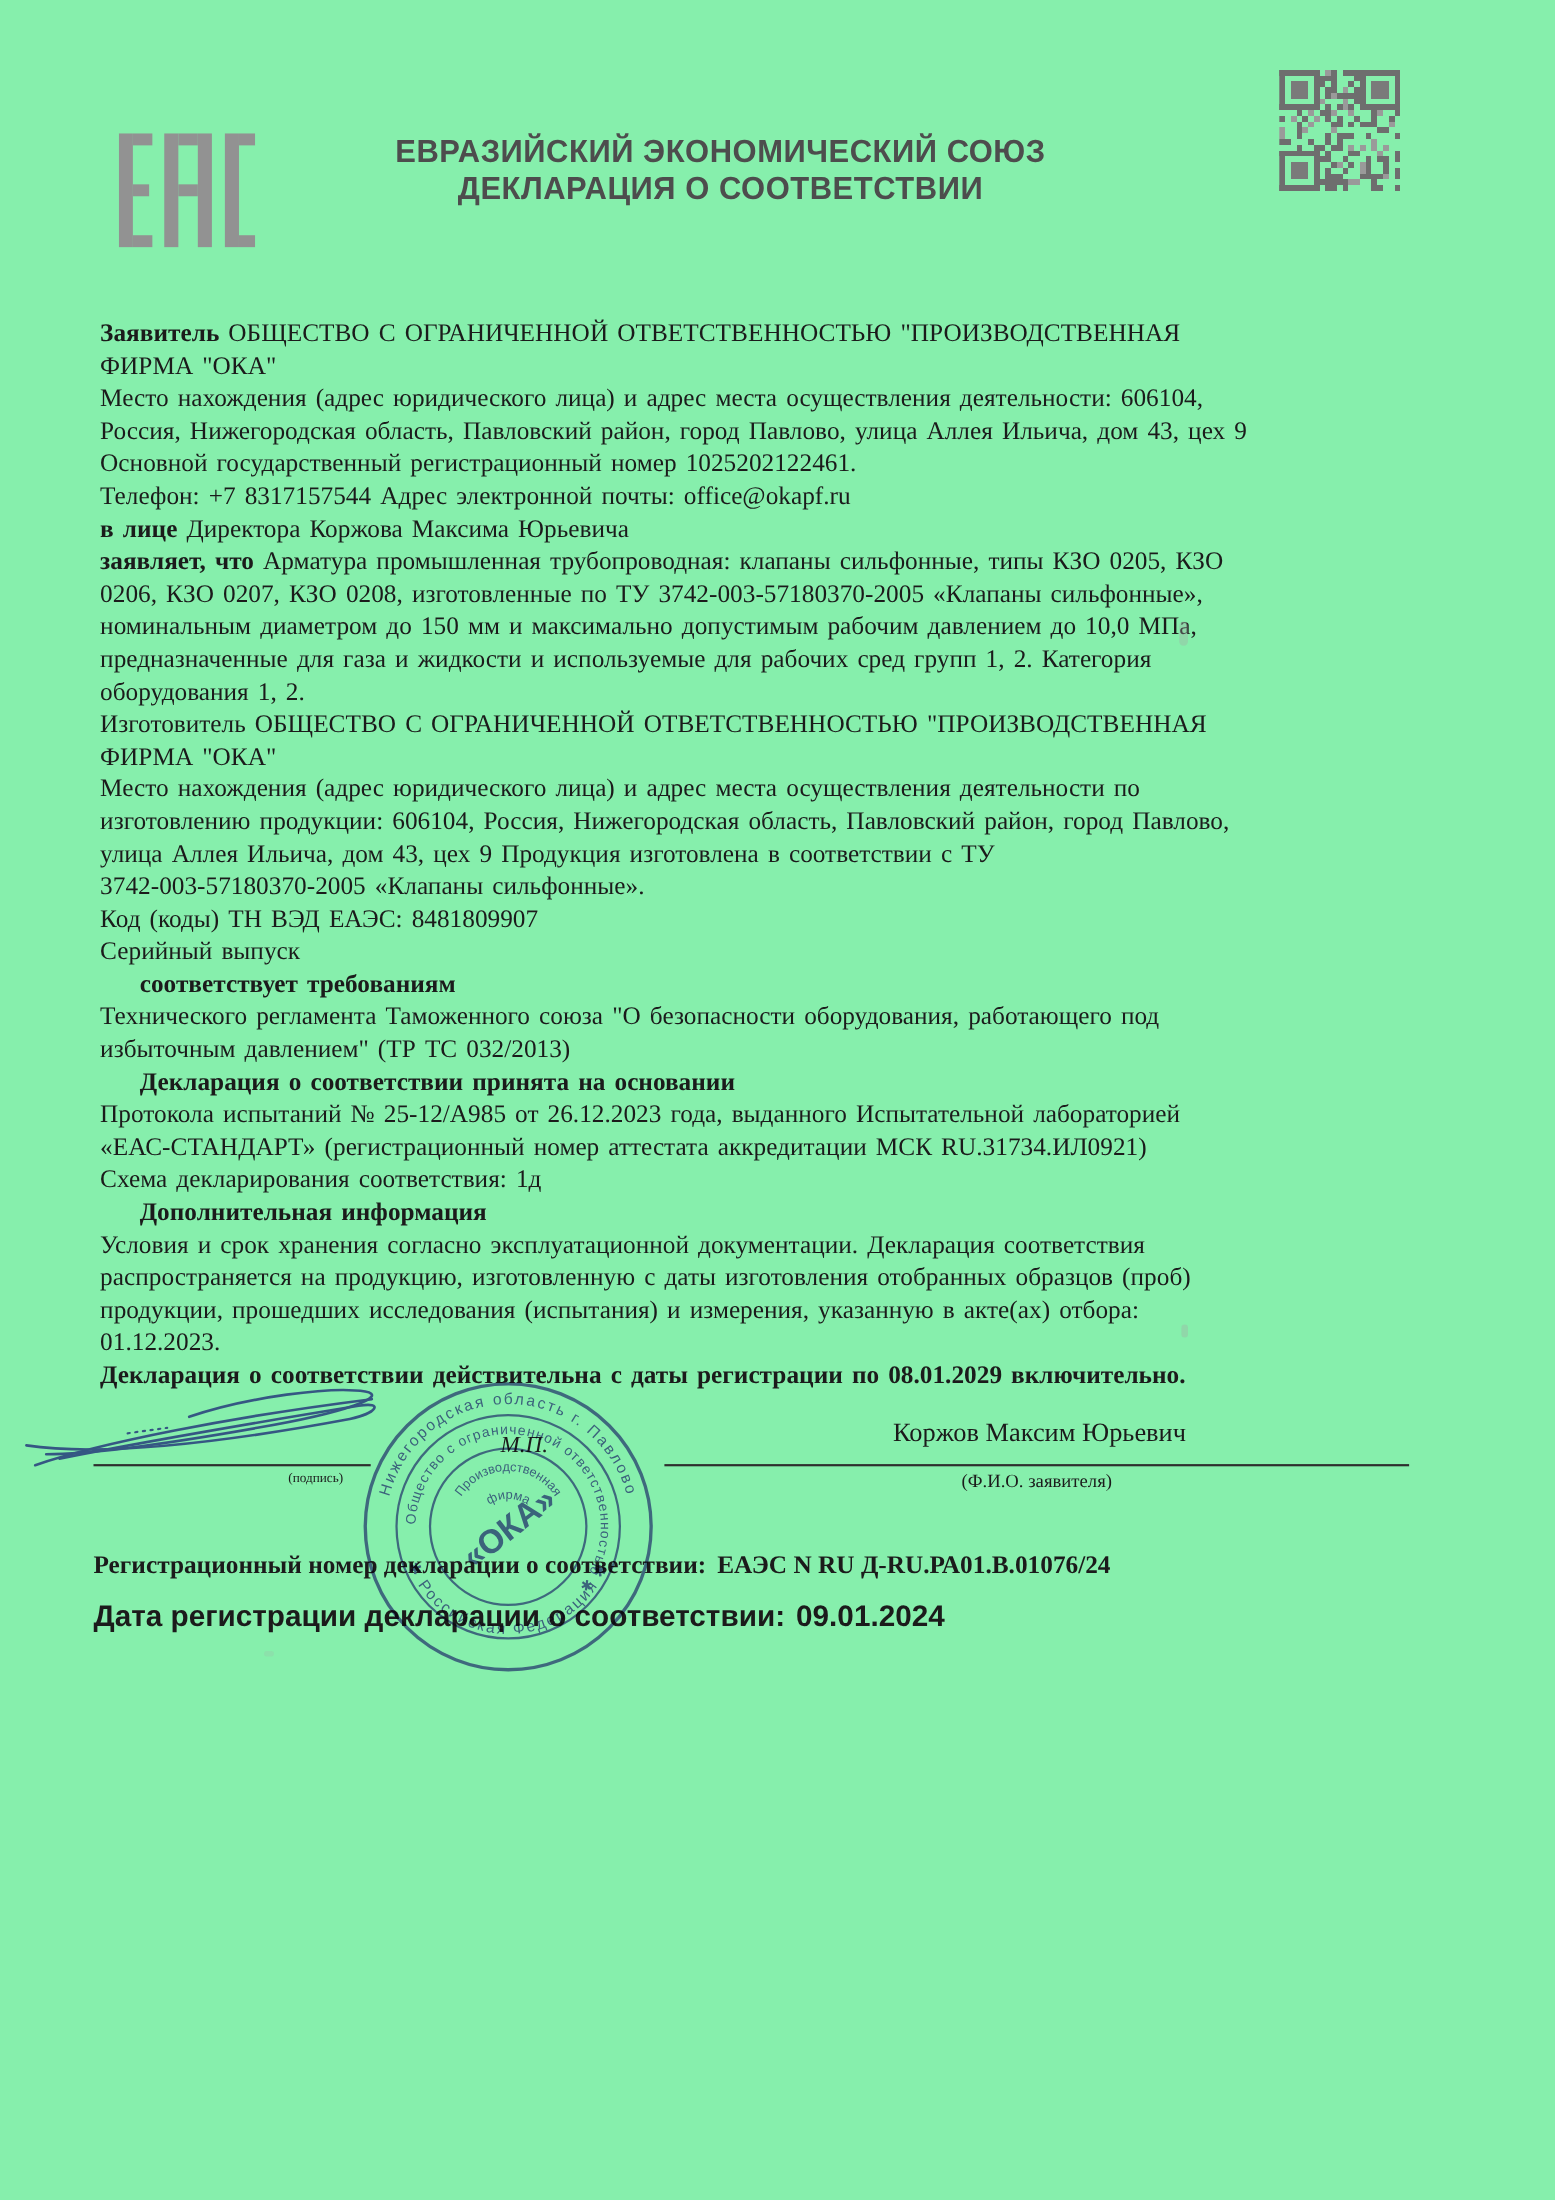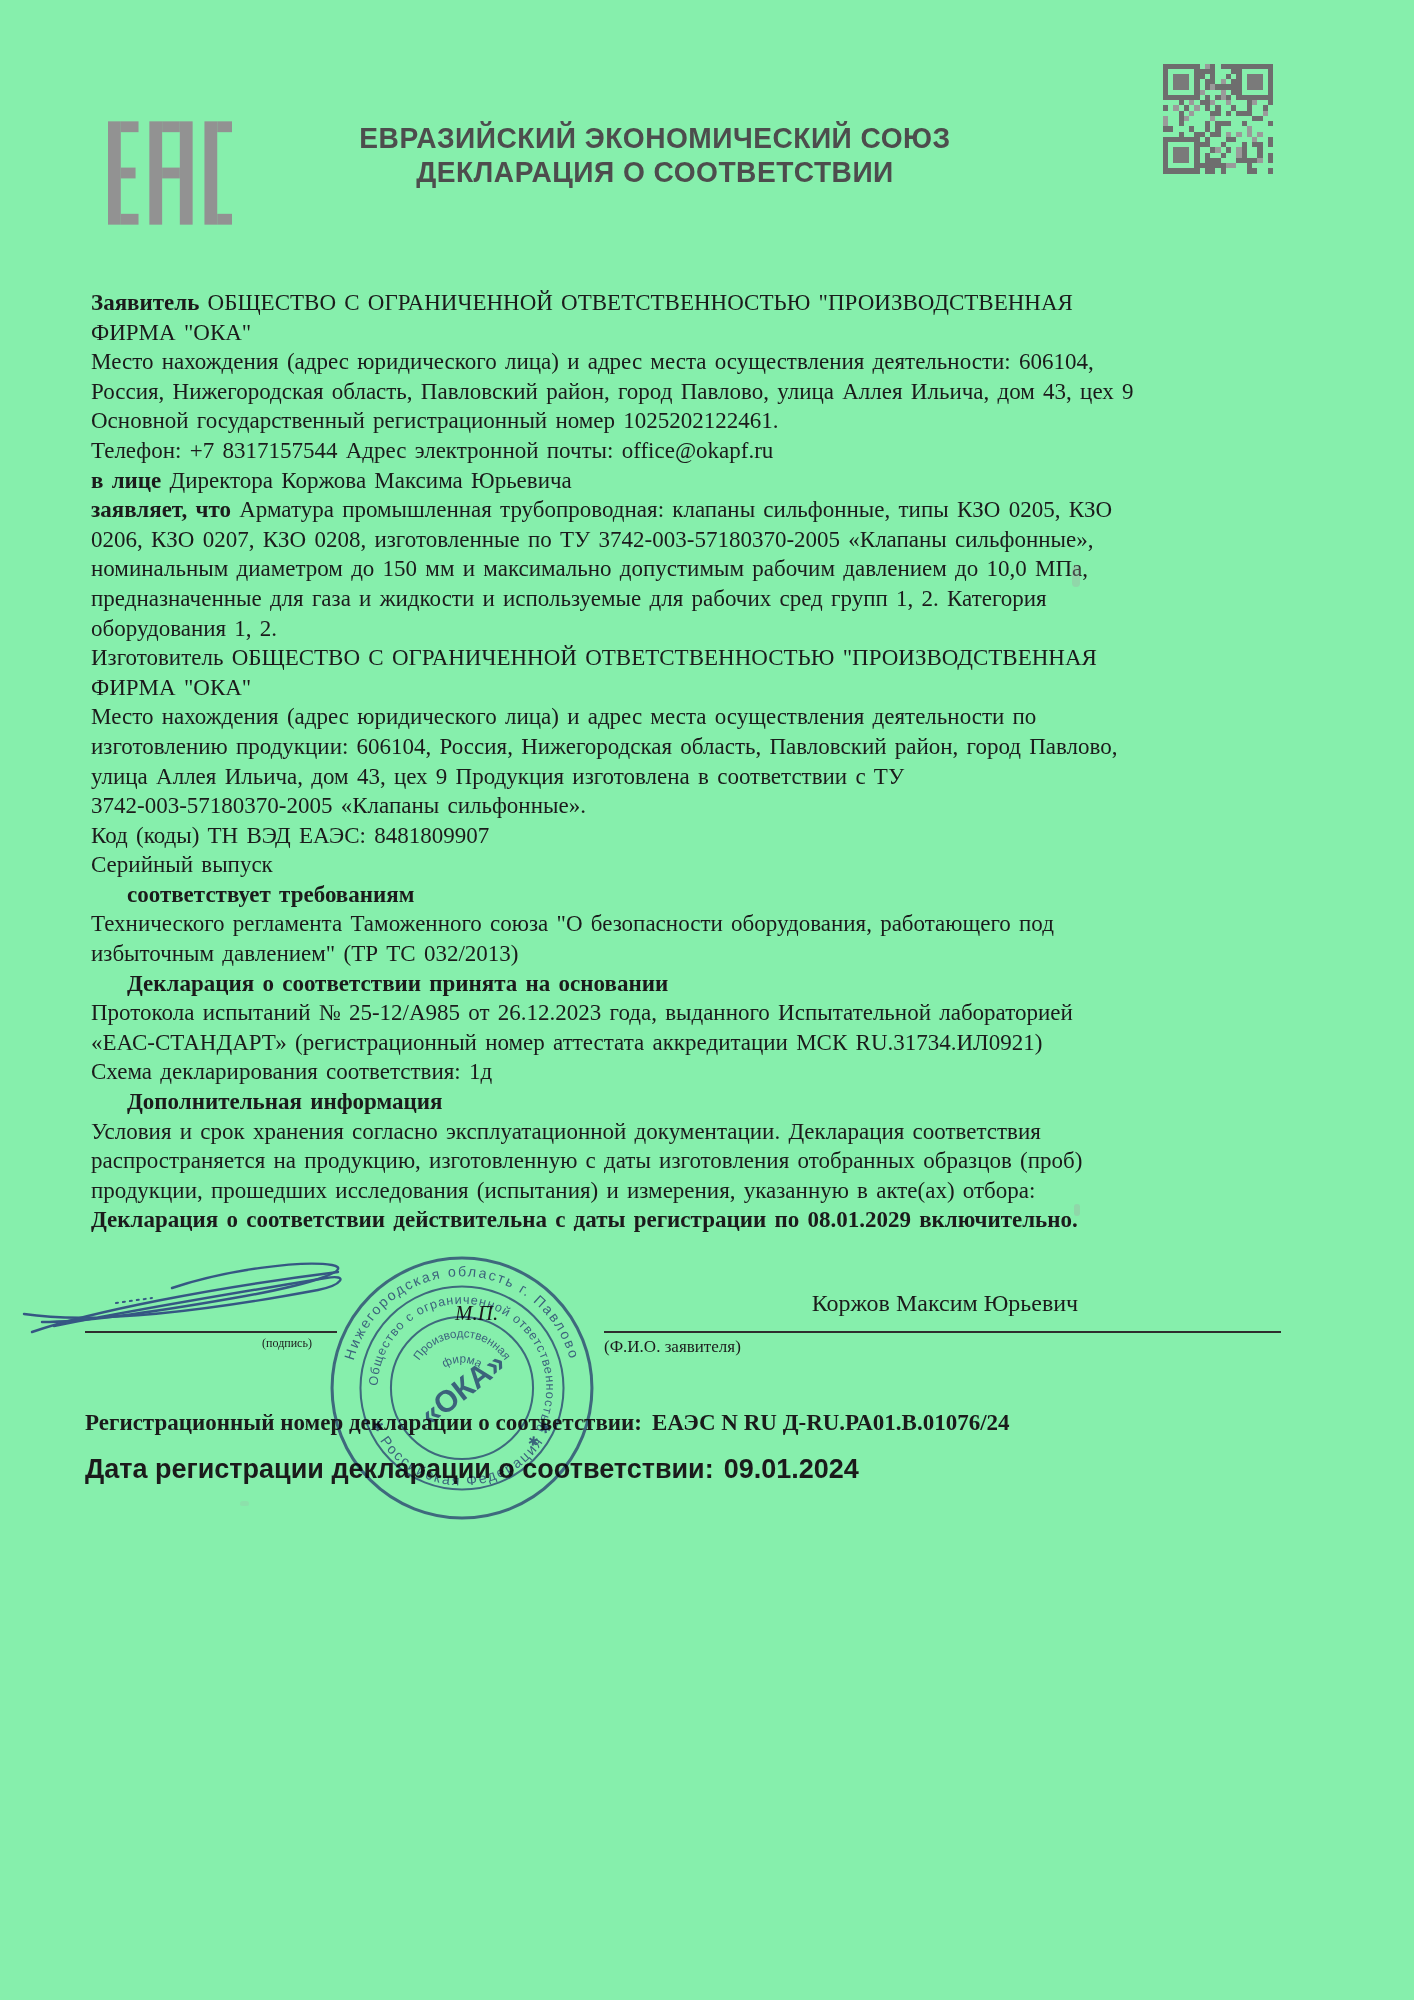--- a/index.html
+++ b/index.html
@@ -20,21 +20,21 @@
   .doc-body p{margin:0;font-size:23px;line-height:29.6px;word-spacing:2.5px;}
   .doc-body p.bold{font-weight:bold;margin-left:36px;}
   .doc-body .lead{font-weight:bold;}
   .validity{font-weight:bold;margin-top:27px;}
   
   .sig-line{position:absolute;left:85px;top:1331px;width:252px;border-top:2px solid #2e2e2e;}
   .sig-label{position:absolute;left:222px;top:1336px;width:130px;text-align:center;font-size:12px;font-family:"Liberation Serif",serif;}
   .mp{position:absolute;left:455px;top:1301px;font-size:21px;font-family:"Liberation Serif",serif;font-style:italic;}
   .fio-name{position:absolute;left:640px;top:1290px;width:610px;text-align:center;font-size:24px;font-family:"Liberation Serif",serif;}
   .fio-line{position:absolute;left:604px;top:1331px;width:677px;border-top:2px solid #2e2e2e;}
-  .fio-label{position:absolute;left:604px;top:1337px;width:677px;font-size:17px;font-family:"Liberation Serif",serif;}
+  .fio-label{position:absolute;left:604px;top:1337px;width:677px;text-align:center;font-size:17px;font-family:"Liberation Serif",serif;}
   
   .reg-line{position:absolute;left:85px;top:1387px;font-size:23px;font-weight:bold;font-family:"Liberation Serif",serif;}
   .date-line{position:absolute;left:85px;top:1427px;font-size:27px;font-weight:bold;font-family:Liberation Sans, sans-serif;text-align:center;}
   .reg-line .value,.date-line .value{margin-left:10px;}
   
   .signature-svg{position:absolute;left:20px;top:1248px;width:340px;height:115px;mix-blend-mode:multiply;opacity:.95;}
   .stamp{position:absolute;left:328px;top:1254px;width:268px;height:268px;mix-blend-mode:multiply;opacity:.85;}
   .stamp text{font-family:"Liberation Sans",sans-serif;}
   
   .artifact{position:absolute;background:rgba(165,165,165,.32);border-radius:4px;}
@@ -244,20 +244,21 @@
       <p>Технического регламента Таможенного союза "О безопасности оборудования, работающего под</p>
       <p>избыточным давлением" (ТР ТС 032/2013)</p>
       <p class="bold">Декларация о соответствии принята на основании</p>
       <p>Протокола испытаний № 25-12/А985 от 26.12.2023 года, выданного Испытательной лабораторией</p>
       <p>«ЕАС-СТАНДАРТ» (регистрационный номер аттестата аккредитации МСК RU.31734.ИЛ0921)</p>
       <p>Схема декларирования соответствия: 1д</p>
       <p class="bold">Дополнительная информация</p>
       <p>Условия и срок хранения согласно эксплуатационной документации. Декларация соответствия</p>
       <p>распространяется на продукцию, изготовленную с даты изготовления отобранных образцов (проб)</p>
       <p>продукции, прошедших исследования (испытания) и измерения, указанную в акте(ах) отбора:</p>
+      <p>01.12.2023.</p>
       <p class="validity">Декларация о соответствии действительна с даты регистрации по 08.01.2029 включительно.</p>
     </div>
 
   <div class="sig-line"></div>
   <div class="sig-label">(подпись)</div>
   <div class="mp">М.П.</div>
   <div class="fio-name">Коржов Максим Юрьевич</div>
   <div class="fio-line"></div>
   <div class="fio-label">(Ф.И.О. заявителя)</div>
 

